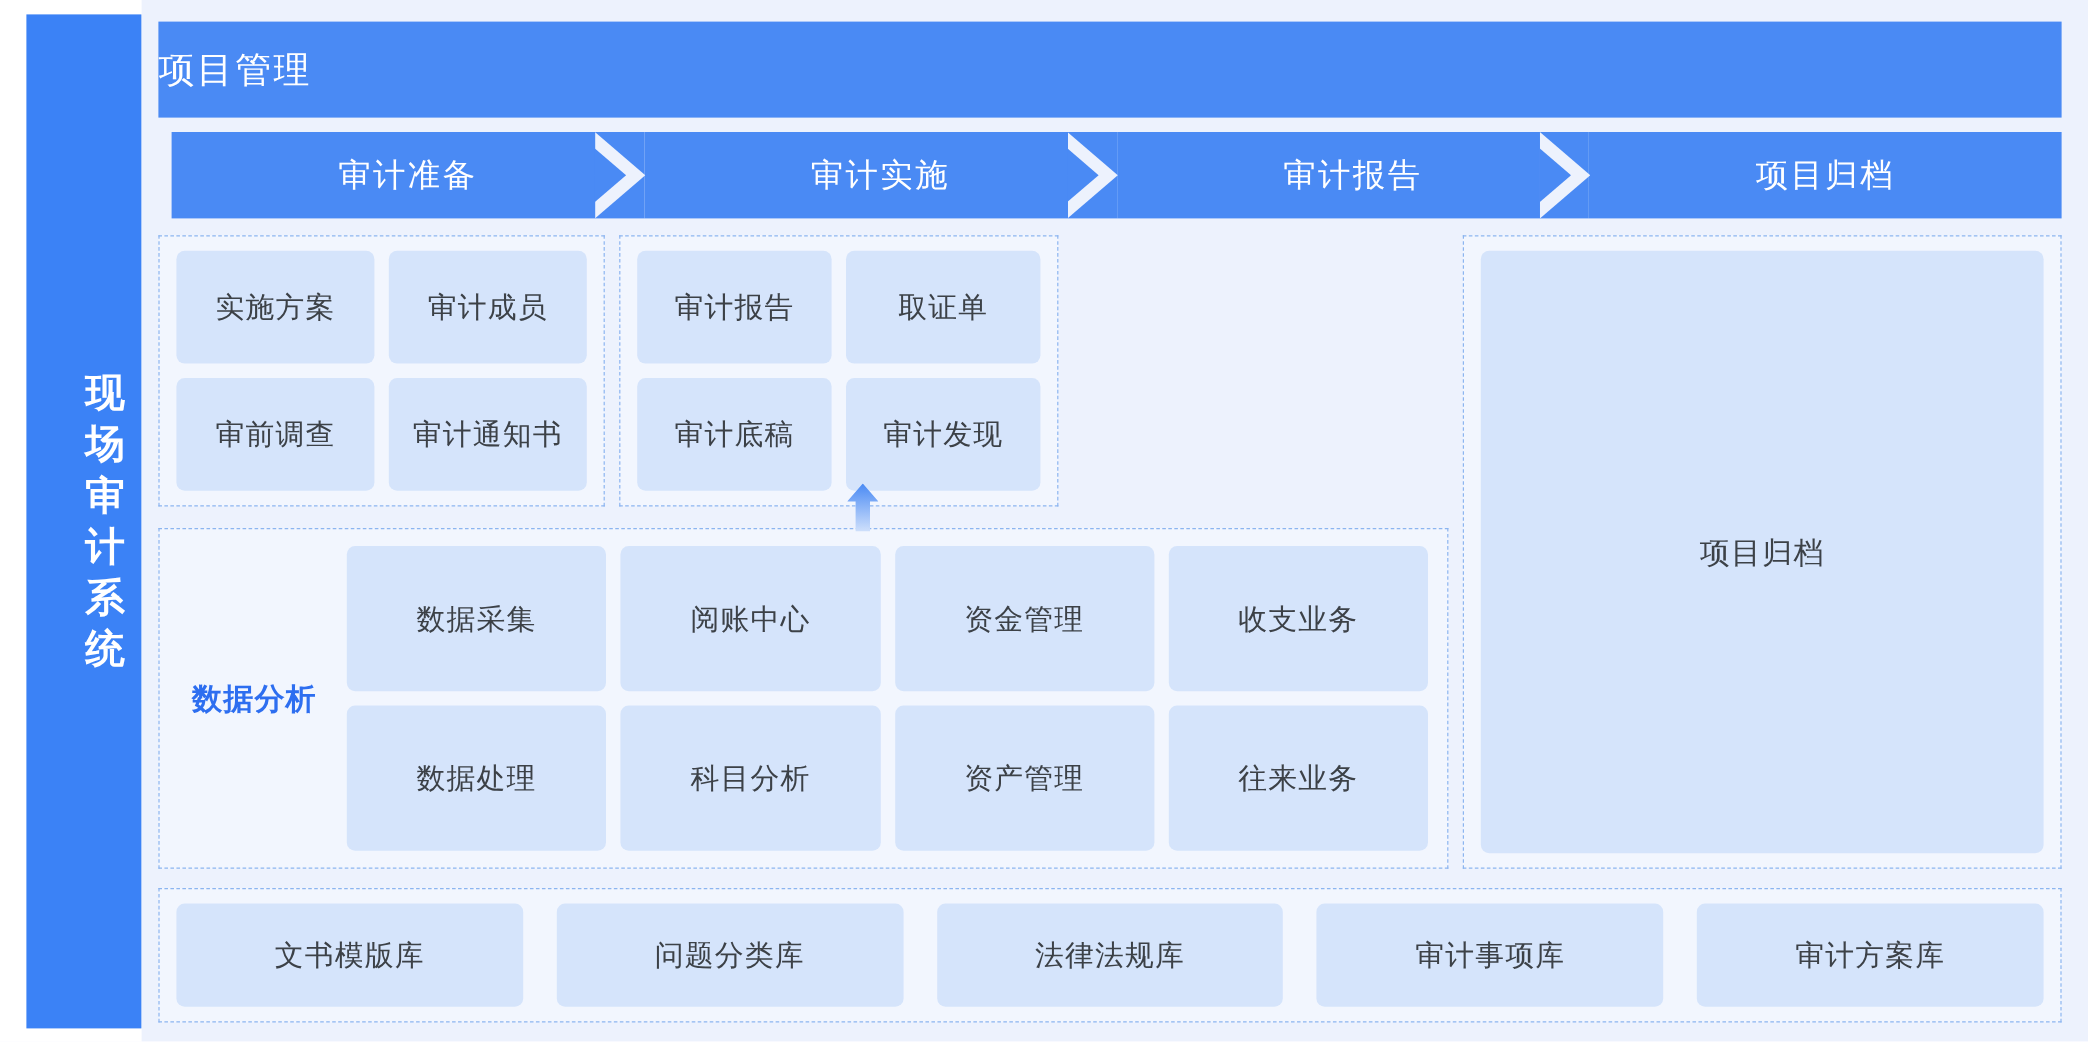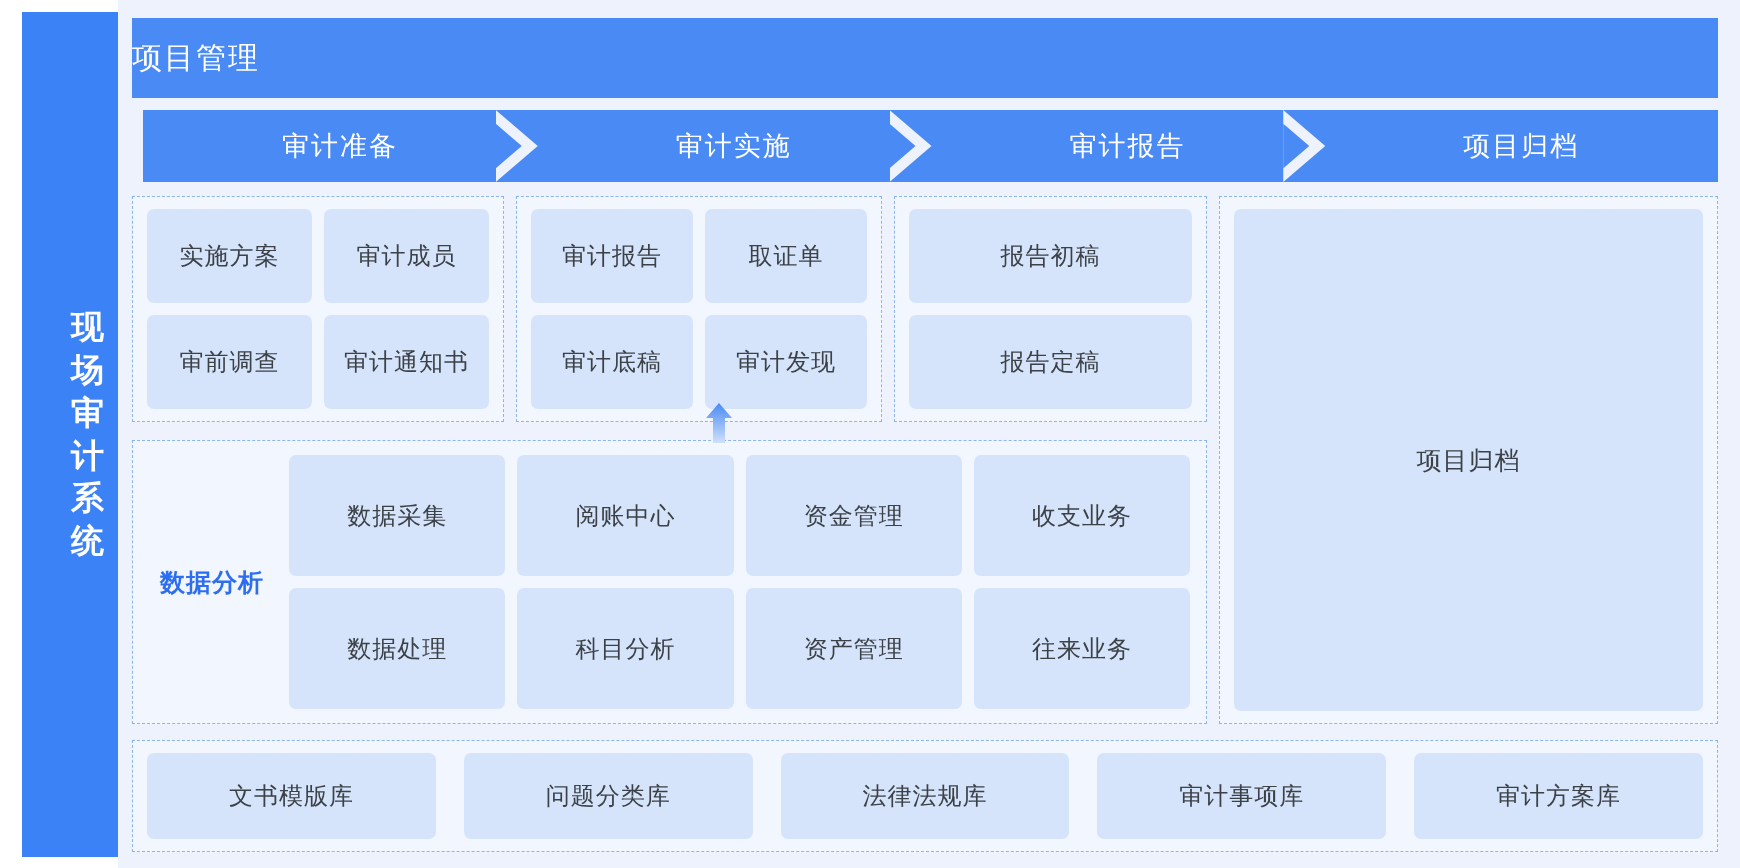--- a/index.html
+++ b/index.html
@@ -294,26 +294,20 @@
 
           <div class="dashbox stage-2">
             <div class="grid2">
               <div class="card">审计报告</div>
               <div class="card">取证单</div>
               <div class="card">审计底稿</div>
               <div class="card">审计发现</div>
             </div>
           </div>
 
-          <div class="dashbox stage-3">
-            <div class="grid1">
-              <div class="card">报告初稿</div>
-              <div class="card">报告定稿</div>
-            </div>
-          </div>
 
         </div>
 
         <div class="data-panel">
           <svg class="up-arrow" viewBox="0 0 26 40">
             <defs>
               <linearGradient id="ag" x1="0" y1="1" x2="0" y2="0">
                 <stop offset="0%" stop-color="#cfe0fb"></stop>
                 <stop offset="100%" stop-color="#4a8af4"></stop>
               </linearGradient>

